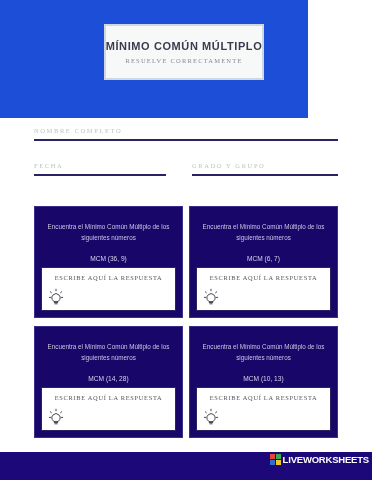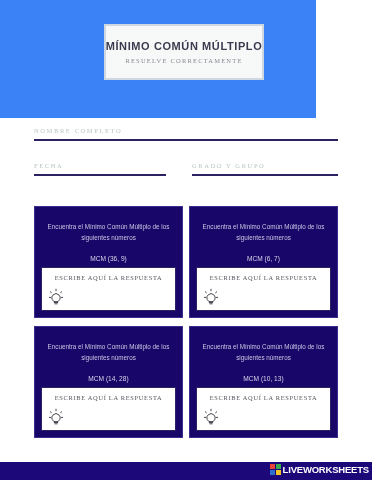--- a/index.html
+++ b/index.html
@@ -16,22 +16,21 @@
     background: #ffffff;
   }
 
   
   .header-band {
     position: absolute;
     left: 0;
     top: 0;
     width: 308px;
     height: 118px;
-    background: #3b82f6;
-    padding-left: 8px;
+    background: #1d4ed8;
   }
   .title-box {
     position: absolute;
     left: 104px;
     top: 24px;
     width: 160px;
     height: 56px;
     background: #f7f8f8;
     border: 2px solid #cfd8e0;
     box-sizing: border-box;
@@ -156,21 +155,21 @@
     width: 16px;
     height: 18px;
   }
 
   
   .footer-band {
     position: absolute;
     left: 0;
     bottom: 0;
     width: 372px;
-    height: 18px;
+    height: 28px;
     background: #1d0879;
   }
   .watermark {
     position: absolute;
     right: 3px;
     top: 2px;
     display: flex;
     align-items: center;
     gap: 2px;
   }

